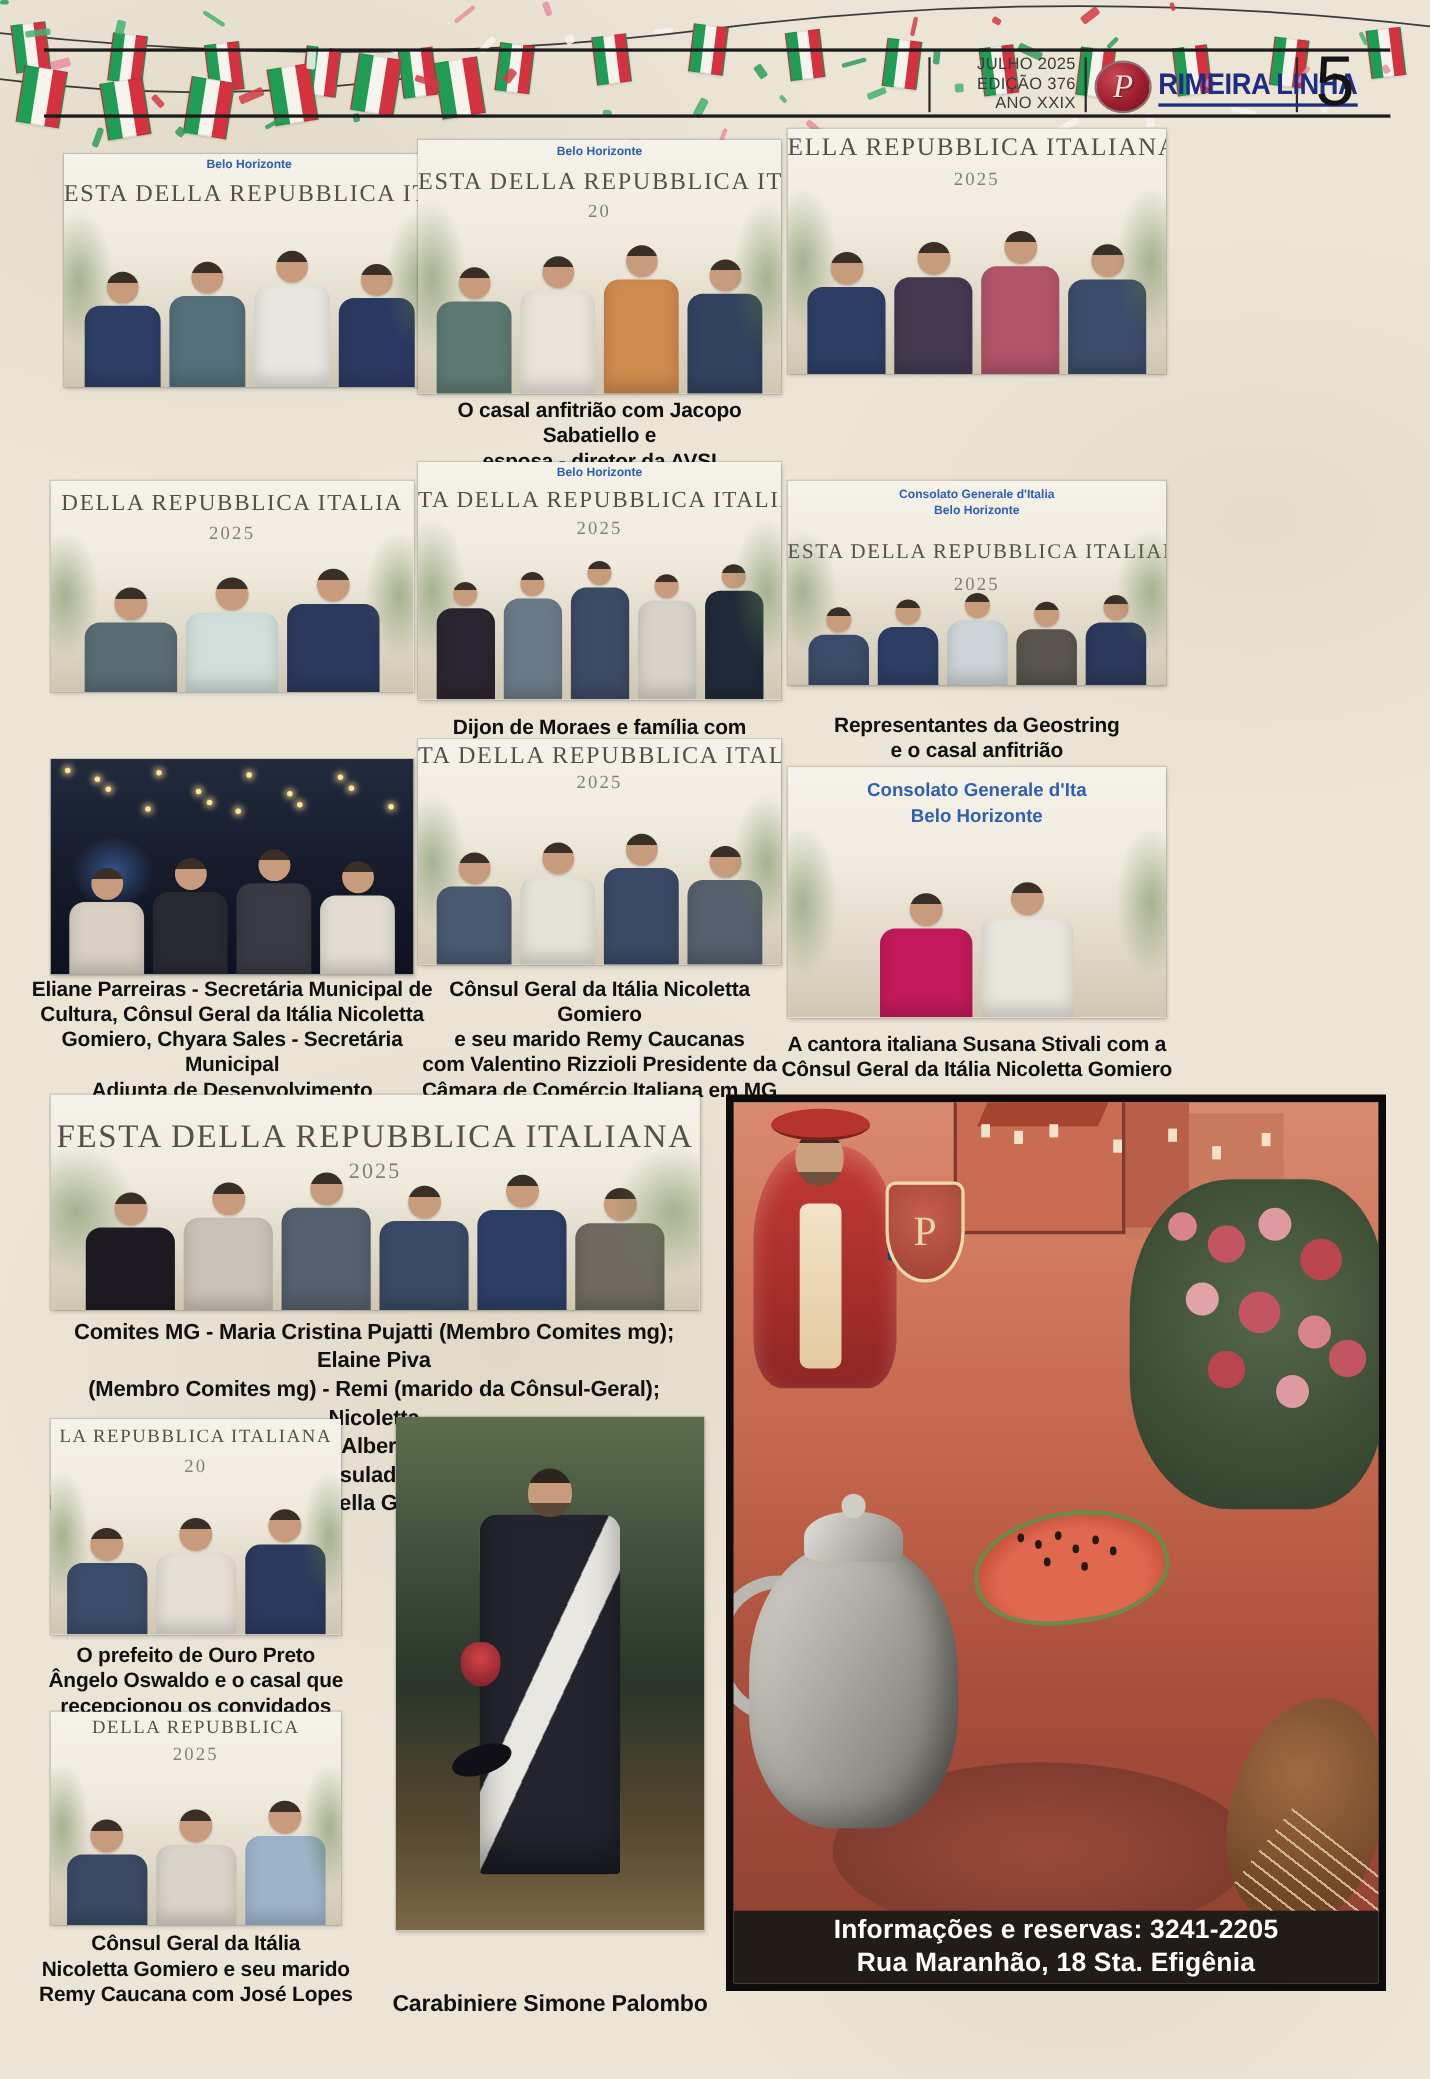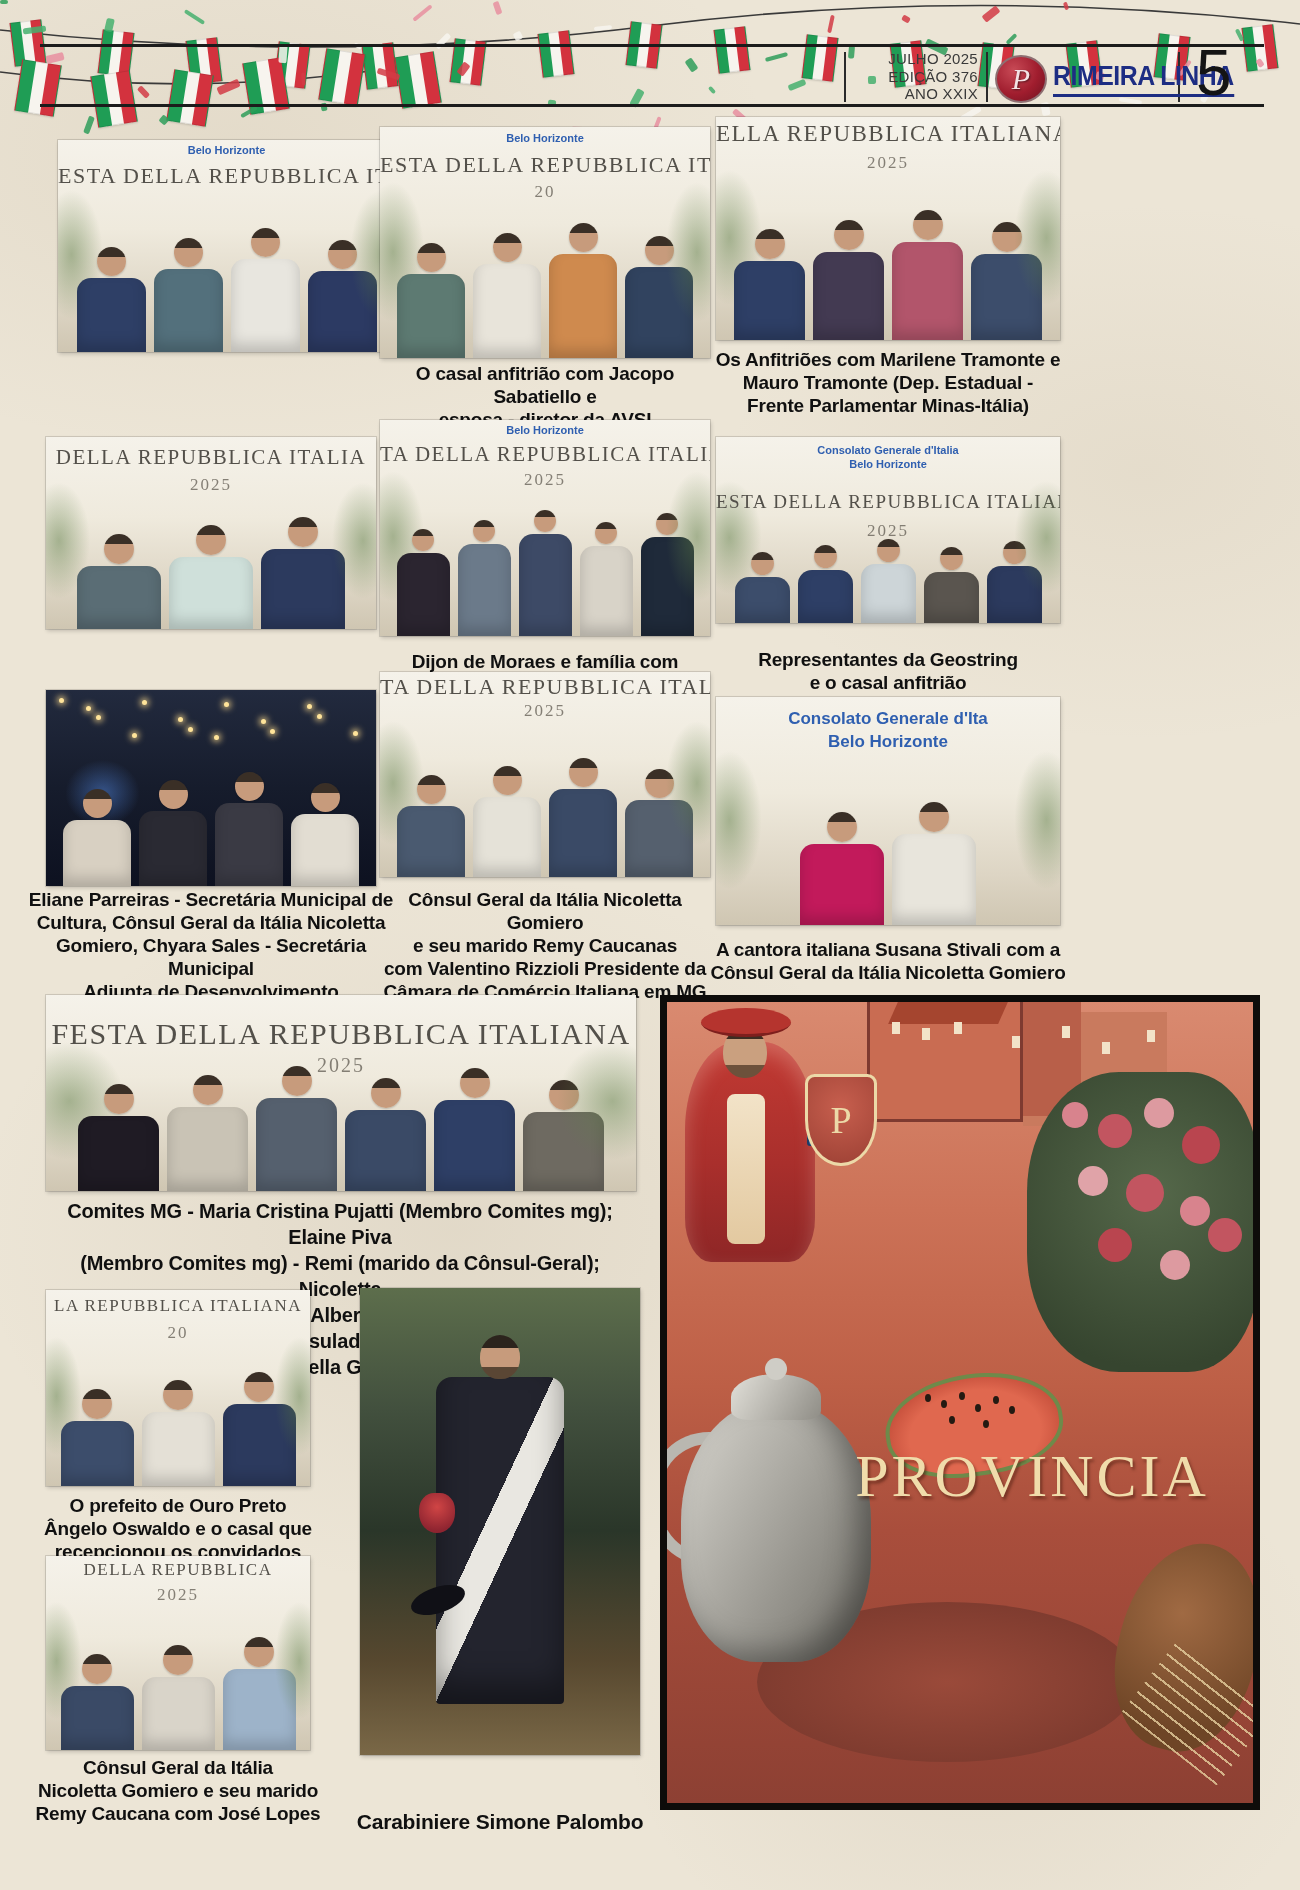--- a/index.html
+++ b/index.html
@@ -235,23 +235,20 @@
             <div class="head" style="width: 30px; height: 30px;"></div>
             <div class="torso" style="background: rgb(178, 85, 107);"></div>
           </div>
           <div class="person" style="width: 71px; height: 85%;">
             <div class="head" style="width: 30px; height: 30px;"></div>
             <div class="torso" style="background: rgb(60, 77, 107);"></div>
           </div>
         </div>
       </div>
   </figure>
-  <div class="caption" id="c3" style="left:706px;top:348px;width:364px">Os Anfitriões com Marilene Tramonte e
-Mauro Tramonte (Dep. Estadual -
-Frente Parlamentar Minas-Itália)</div>
 
   <figure class="photo bg-wall" id="p4" style="left:46px;top:437px;width:330px;height:192px">
     <div class="stage">
       <div class="banner">DELLA REPUBBLICA ITALIA</div>
       <div class="year">2025</div>
     <div class="people">
           <div class="person" style="width: 84px; height: 80%;">
             <div class="head" style="width: 30px; height: 30px;"></div>
             <div class="torso" style="background: rgb(90, 109, 117);"></div>
           </div>
@@ -530,16 +527,19 @@
     <div class="ad-shape" id="ad-crest">P</div>
     <div class="ad-shape" id="ad-melon"></div>
     <div class="ad-shape" id="ad-seeds"></div>
     <div class="ad-shape" id="ad-table"></div>
     <div class="ad-shape" id="ad-teapot-handle"></div>
     <div class="ad-shape" id="ad-teapot"></div>
     <div class="ad-shape" id="ad-teapot-lid"></div>
     <div class="ad-shape" id="ad-teapot-knob"></div>
     <div class="ad-shape" id="ad-mandolin"></div>
     <div class="ad-shape" id="ad-strings"></div>
-    <div class="ad-shape" id="ad-title">PROVINCIA</div>
+    <div class="ad-shape" id="ad-band">
+      <div class="ad-band-line">Informações e reservas: 3241-2205</div>
+      <div class="ad-band-line">Rua Maranhão, 18 Sta. Efigênia</div>
+    </div>
   </div>
 
 </div>
 
 </body></html>

